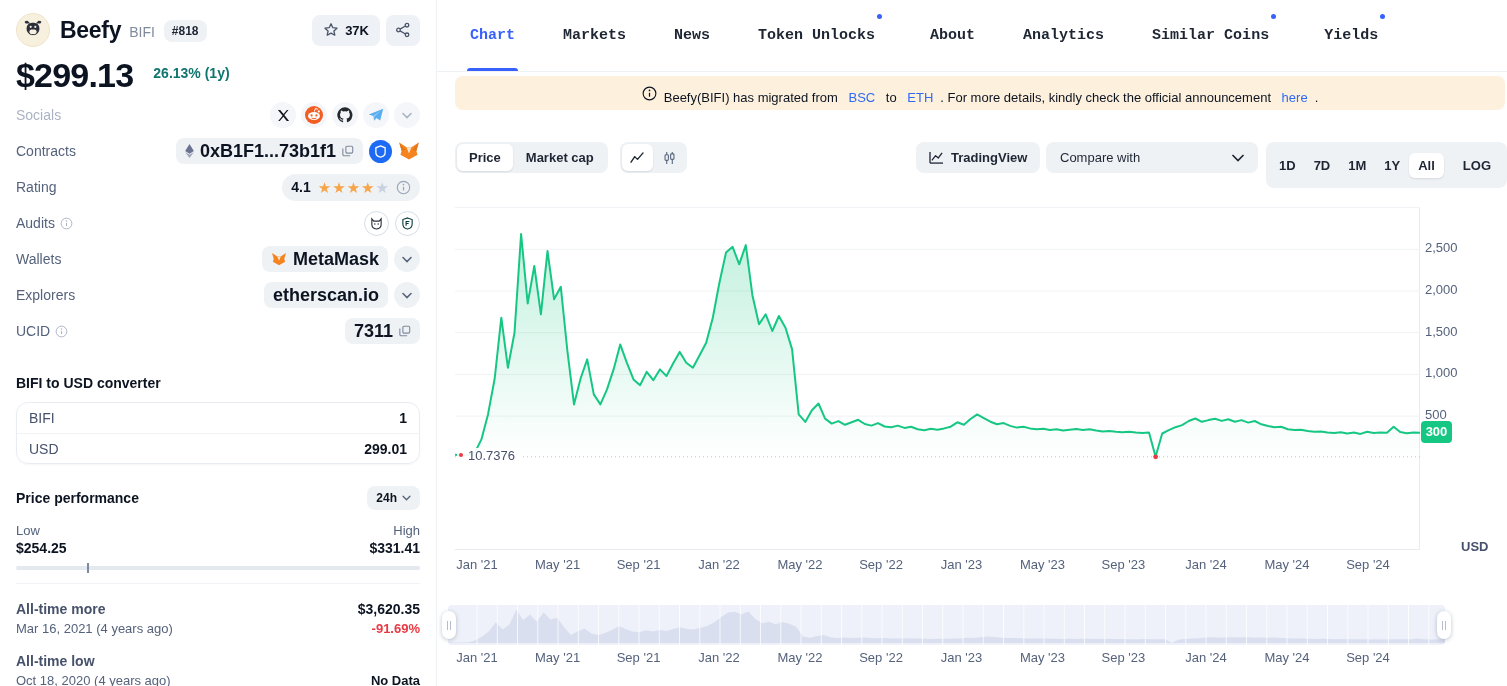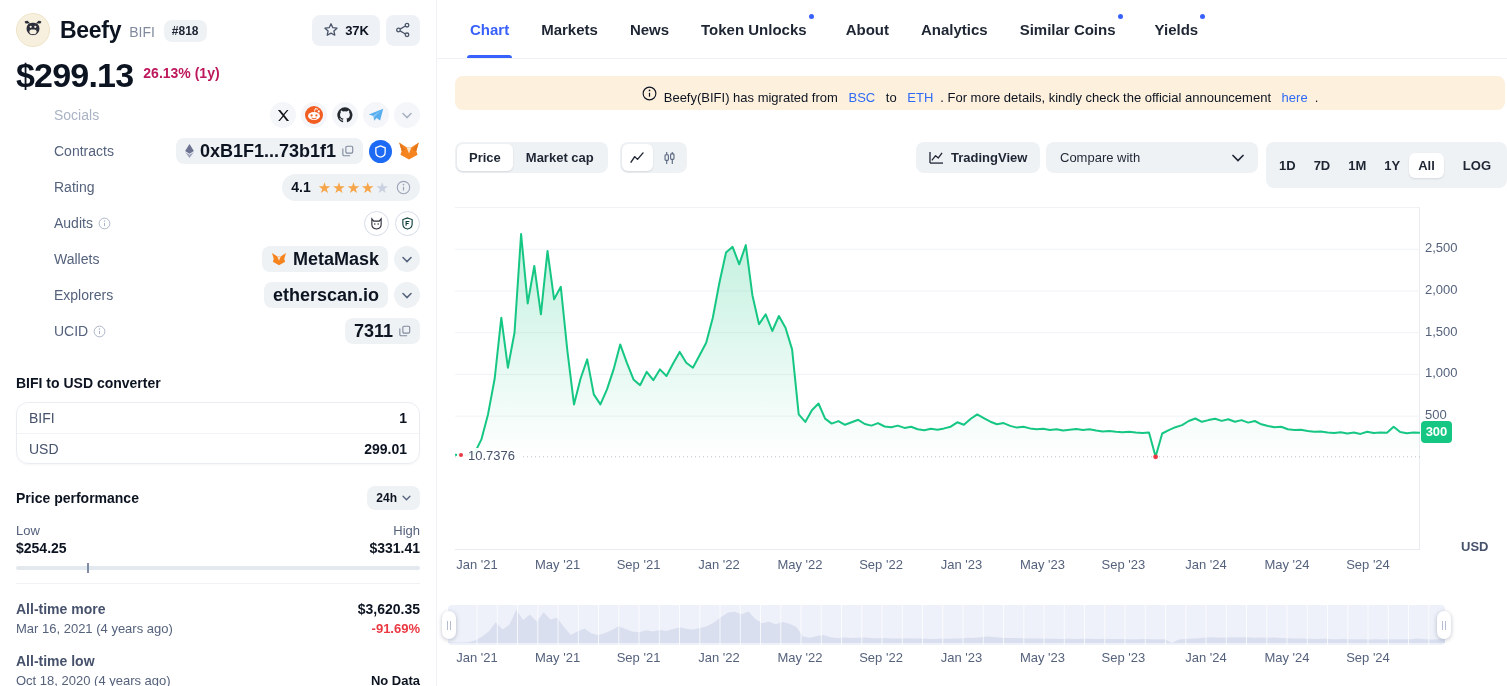--- a/index.html
+++ b/index.html
@@ -12,24 +12,24 @@
   .coin-header { display:flex; align-items:center; margin-top:12px; height:36px; }
   .coin-logo { width:34px; height:34px; border-radius:50%; background:#f8f0de; display:flex; align-items:center; justify-content:center; flex:0 0 auto; border:1px solid #efe4c8; }
   .coin-name { font-size:23px; font-weight:700; margin-left:10px; letter-spacing:-.3px; }
   .coin-symbol { font-size:14px; font-weight:500; color:#808a9d; margin-left:8px; margin-top:4px; }
   .coin-rank { font-size:12px; font-weight:700; color:#1e2533; background:#eff2f5; border-radius:8px; padding:4px 8px; margin-left:9px; margin-top:2px; }
   .header-actions { margin-left:auto; display:flex; gap:6px; }
   .hbtn { border:none; cursor:pointer; height:31px; border-radius:8px; background:#eef1f6; display:flex; align-items:center; justify-content:center; gap:6px; font-family:inherit; font-size:13px; font-weight:600; color:#0d1421; padding:0 11px; }
   .hbtn.sq { width:34px; padding:0; }
   .price-line { display:flex; align-items:flex-start; margin-top:8px; }
   .coin-price { font-size:34px; font-weight:700; letter-spacing:-.8px; }
-  .coin-change { color:#be185d; font-size:14px; font-weight:700; margin-left:10px; margin-top:9px; }
+  .coin-change { color:#0f766e; font-size:14px; font-weight:700; margin-left:20px; margin-top:9px; }
 
   .stat-row { display:flex; align-items:center; justify-content:space-between; height:36px; }
-  .stat-rows { margin-top:2px;margin-left:38px; }
+  .stat-rows { margin-top:2px; }
   .stat-label { font-size:14px; font-weight:500; color:#55627c; display:flex; align-items:center; gap:5px; }
   .stat-label.dim { color:#aab3c4; }
   .stat-value { display:flex; align-items:center; gap:6px; }
   .pill { background:#eff2f5; border-radius:8px; height:26px; display:flex; align-items:center; gap:6px; padding:0 9px; font-size:18px; font-weight:600; color:#0d1421; cursor:pointer; border:none; font-family:inherit; }
   .round-btn { width:26px; height:26px; border-radius:50%; background:#eff2f5; border:none; display:flex; align-items:center; justify-content:center; cursor:pointer; }
   .soc-btn { width:26px; height:26px; border-radius:50%; background:#f4f6fa; border:none; display:flex; align-items:center; justify-content:center; cursor:pointer; }
   .socials-icons { display:flex; gap:5px; }
   .stars { display:flex; gap:1px; }
   .star { font-size:15px; color:#c9d1e0; line-height:1; }
   .star.filled { color:#f6a54a; }
@@ -58,21 +58,21 @@
   .at-value { font-size:14px; font-weight:700;margin-top:7px; }
   .at-date { font-size:13px; color:#55627c; margin-top:4px; }
   .at-pct { font-size:13px; font-weight:600; color:#ea3943; }
   .at-nodata { font-size:13px; font-weight:700; color:#0d1421; }
   .at-block { margin-top:8px; }
   .at-block + .at-block { margin-top:17px; }
   .at-sub { display:flex; justify-content:space-between; align-items:baseline; }
 
   
   .main { position:absolute; left:437px; top:0; right:0; bottom:0; }
-  .tabs { position:absolute; top:0; left:0; right:0; height:59px; border-bottom:1px solid #eff2f5; display:flex; align-items:stretch; padding-left:33px; gap:32px; }
+  .tabs { position:absolute; top:0; left:0; right:0; height:72px; border-bottom:1px solid #eff2f5; display:flex; align-items:stretch; padding-left:33px; gap:48px;font-family:Liberation Mono, monospace; }
   .tab { position:relative; display:flex; align-items:center; font-size:15px; font-weight:600; color:#1e2533; cursor:pointer; }
   .tab.active { color:#3861fb; }
   .tab.active::before { content:""; position:absolute; left:-3px; right:-3px; bottom:0; height:3px; background:#3861fb; border-radius:3px 3px 0 0; }
   .tab .dot { width:5px; height:5px; border-radius:50%; background:#3861fb; align-self:flex-start; margin-top:14px; margin-left:2px; }
 
   .banner { position:absolute; top:76px; left:18px; right:2px; height:34px; background:#fdf0dd; border-radius:8px; display:flex; align-items:center; justify-content:center; gap:7px; font-size:13px; color:#0d1421; }
   .banner .link { color:#2f6af5; cursor:pointer; }
   .banner-text { white-space:pre;margin-top:8px; }
 
   .controls { position:absolute; top:142px; left:18px; right:0; height:31px; }

